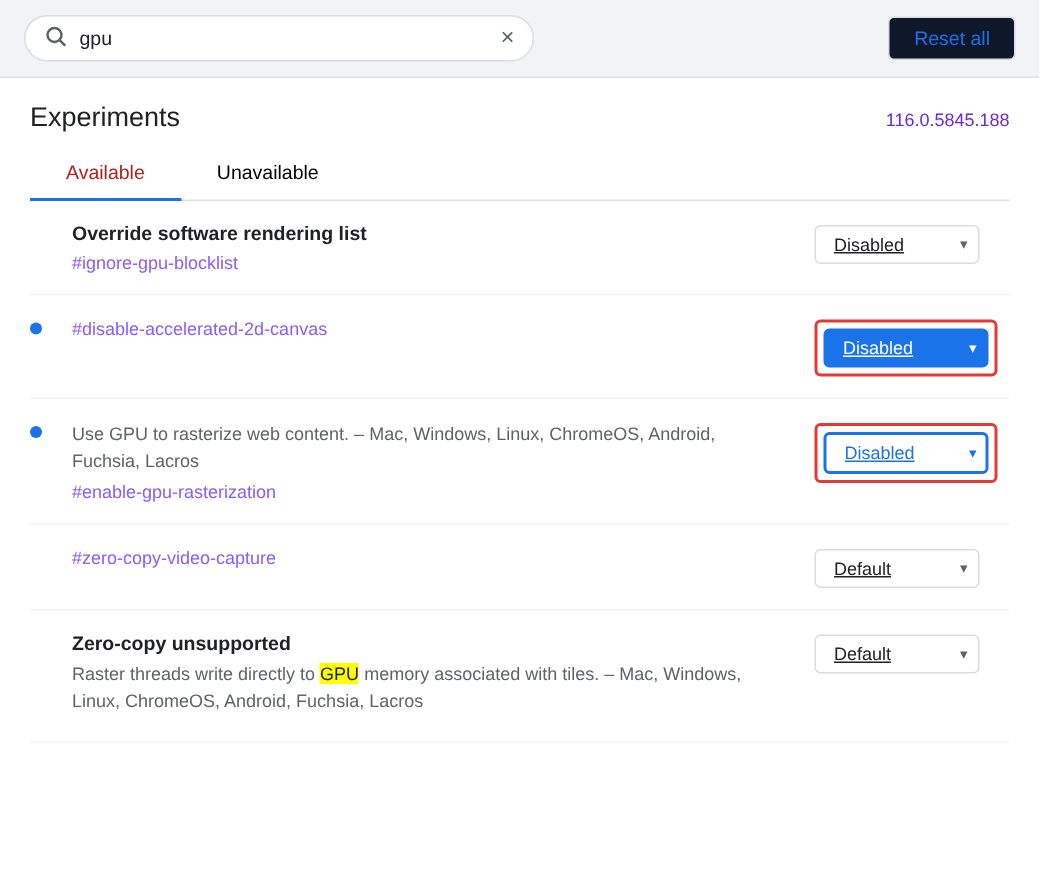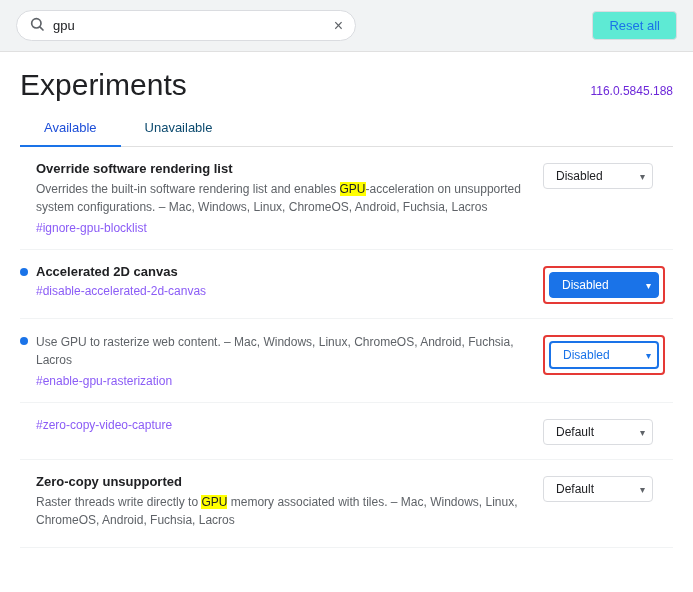--- a/index.html
+++ b/index.html
@@ -52,75 +52,75 @@
       color: #5f6368;
       font-size: 16px;
       line-height: 1;
     }
 
     .reset-all-btn {
       margin-left: auto;
       padding: 6px 16px;
       border: 1px solid #dadce0;
       border-radius: 4px;
-      background: #5eead4;
+      background: #0f172a;
       color: #1a73e8;
       font-size: 13px;
       cursor: pointer;
     }
 
     .header {
       display: flex;
       align-items: baseline;
       justify-content: space-between;
       padding: 16px 20px 8px;
     }
 
     .header-title {
-      font-size: 30px;
+      font-size: 18px;
       font-weight: 400;
       color: #202124;
     }
 
     .version {
       font-size: 12px;
       color: #6d28d9;
     }
 
     .tabs {
       display: flex;
       border-bottom: 1px solid #e0e0e0;
       margin: 0 20px;
     }
 
     .tab {
       padding: 10px 24px;
       font-size: 13px;
       cursor: pointer;
-      color: #0c4a6e;
+      color: #000000;
       border-bottom: 2px solid transparent;
       margin-bottom: -1px;
     }
 
     .tab.active {
-      color: #1d4ed8;
+      color: #b91c1c;
       border-bottom: 2px solid #1a73e8;
       font-weight: 500;
     }
 
     .content {
       padding: 0 20px;
     }
 
     .experiment-item {
       padding: 14px 0;
       border-bottom: 1px solid #f1f3f4;
       display: flex;
       align-items: flex-start;
-      gap: 8px;
+      gap: 20px;
     }
 
     .experiment-info {
       flex: 1;
     }
 
     .experiment-title {
       font-size: 13px;
       font-weight: 600;
       color: #202124;
@@ -163,20 +163,21 @@
       appearance: none;
       -webkit-appearance: none;
       padding: 5px 28px 5px 12px;
       border: 1px solid #dadce0;
       border-radius: 4px;
       font-size: 12px;
       color: #202124;
       background: #fff;
       cursor: pointer;
       min-width: 110px;
+      text-decoration: underline;
     }
 
     .select-wrapper .chevron {
       position: absolute;
       right: 8px;
       pointer-events: none;
       font-size: 10px;
       color: #5f6368;
     }
 
@@ -247,41 +248,37 @@
   <div class="tab active">Available</div>
   <div class="tab">Unavailable</div>
 </div>
 
 <div class="content">
 
   <div class="experiment-item">
     <div class="dot-placeholder"></div>
     <div class="experiment-info">
       <div class="experiment-title">Override software rendering list</div>
-      <div class="experiment-desc">
-        Overrides the built-in software rendering list and enables <span class="highlight">GPU</span>-acceleration on unsupported system configurations. – Mac, Windows, Linux, ChromeOS, Android, Fuchsia, Lacros
-      </div>
       <a class="experiment-link" href="#">#ignore-gpu-blocklist</a>
     </div>
     <div class="experiment-control">
       <div class="select-wrapper">
         <select>
           <option>Disabled</option>
           <option>Default</option>
           <option>Enabled</option>
         </select>
         <span class="chevron">▾</span>
       </div>
     </div>
   </div>
 
   <div class="experiment-item">
     <div class="blue-dot"></div>
     <div class="experiment-info">
-      <div class="experiment-title">Accelerated 2D canvas</div>
       <a class="experiment-link" href="#">#disable-accelerated-2d-canvas</a>
     </div>
     <div class="experiment-control">
       <div class="red-highlight-box">
         <div class="select-wrapper blue">
           <select>
             <option>Disabled</option>
             <option>Default</option>
             <option>Enabled</option>
           </select>

